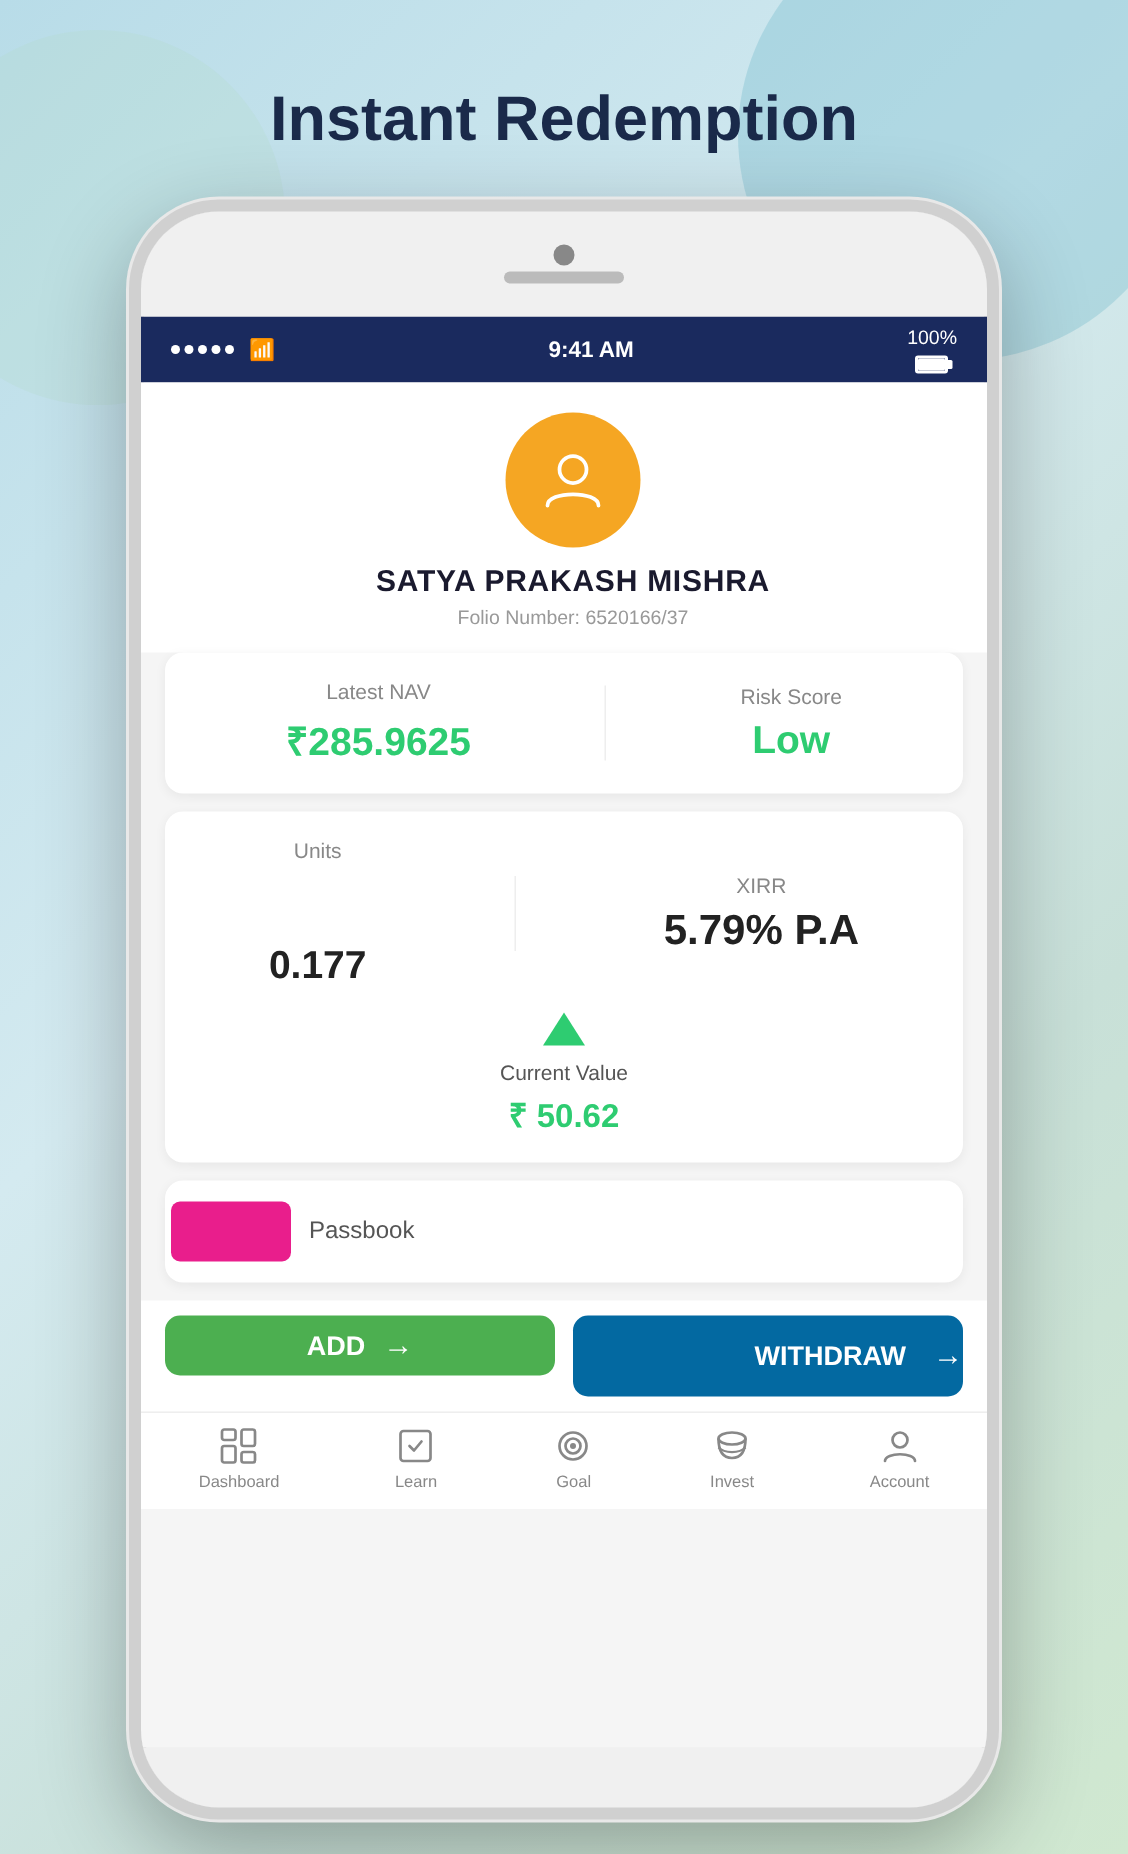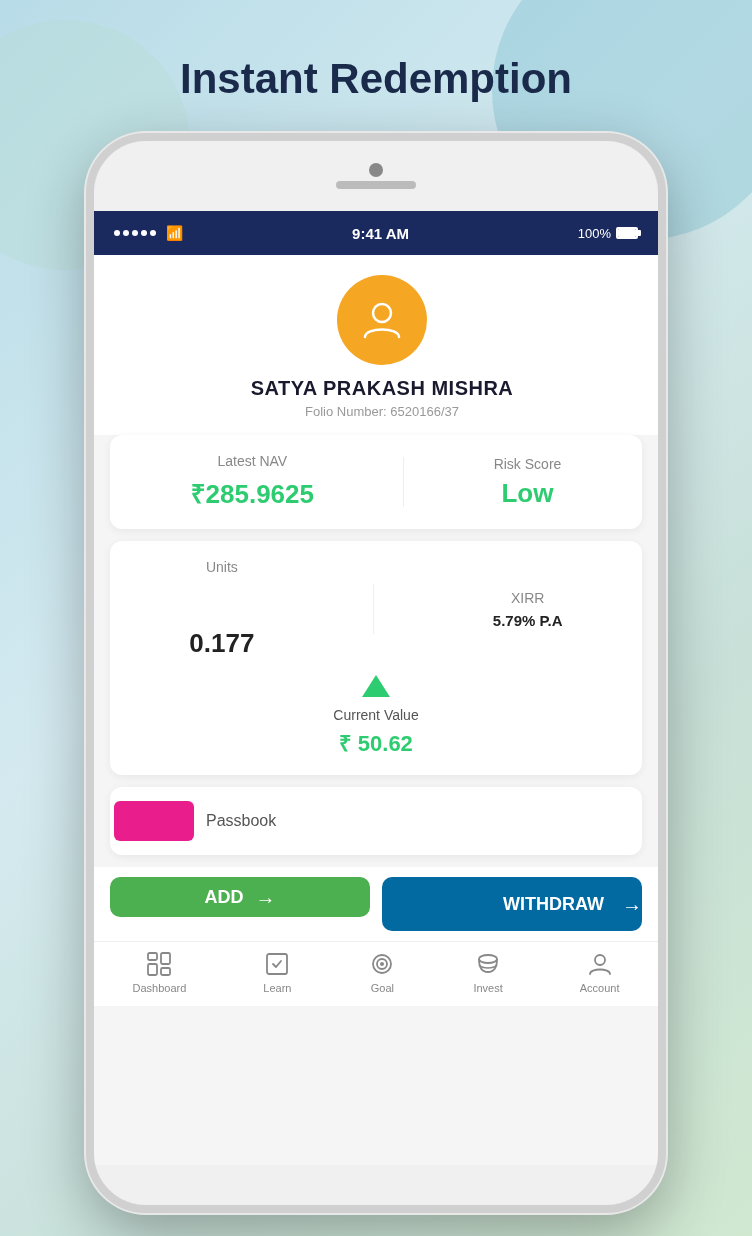--- a/index.html
+++ b/index.html
@@ -129,20 +129,21 @@
     }
     .status-time {
       color: white;
       font-size: 15px;
       font-weight: 600;
     }
     .status-right {
       display: flex;
       align-items: center;
       gap: 5px;
+      flex-direction: column;
     }
     .status-battery-text {
       color: white;
       font-size: 13px;
     }
     .battery-icon {
       width: 22px;
       height: 12px;
       border: 2px solid white;
       border-radius: 2px;
@@ -472,21 +473,21 @@
 
     <div class="stats-card2">
       <div class="stats-row2">
         <div class="stat-item">
           <span class="stat-label">Units</span>
           <span style="font-size:26px;font-weight:700;color:#222;margin-top:47px;">0.177</span>
         </div>
         <div class="stat-divider"></div>
         <div class="stat-item">
           <span class="stat-label">XIRR</span>
-          <span style="font-size:15px;font-weight:700;color:#222;">5.79% P.A</span>
+          <span style="font-size:28px;font-weight:700;color:#222;">5.79% P.A</span>
         </div>
       </div>
       <div class="current-value-section">
         <div class="arrow-up"></div>
         <span class="current-value-label">Current Value</span>
         <span class="current-value-amount">₹ 50.62</span>
       </div>
     </div>
 
     <div class="passbook-section">

